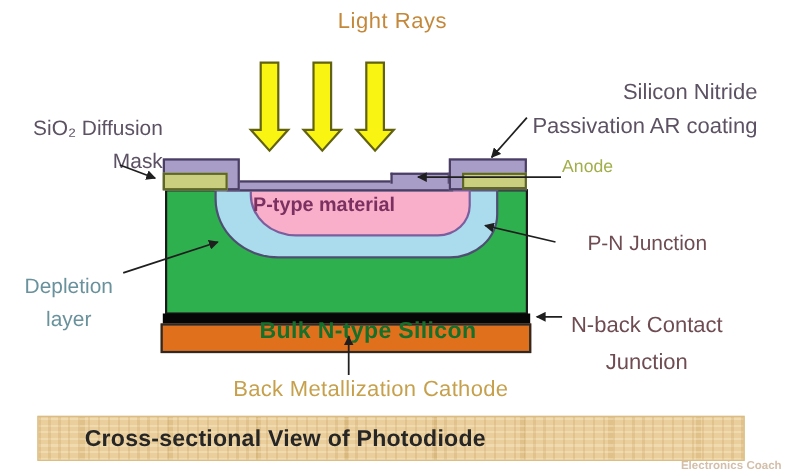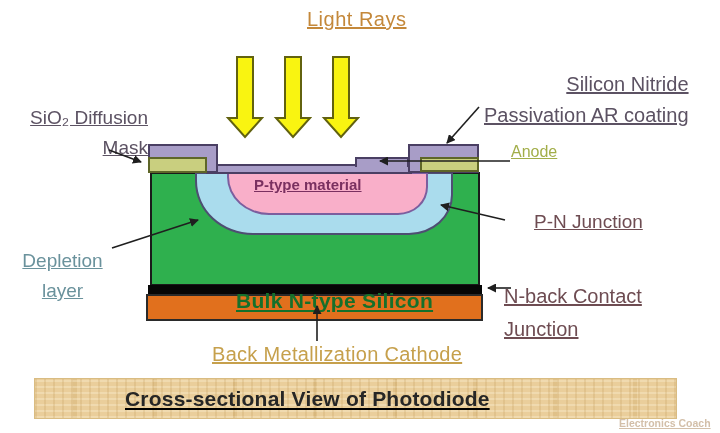--- a/index.html
+++ b/index.html
@@ -1,20 +1,20 @@
 <!DOCTYPE html>
 <html style="--purple-fill: #A89DC7; --purple-border: #4A3F63; --olive-fill: #C9CF7F; --olive-border: #5E6628; --green-fill: #2FB04E; --green-border: #1A1A1A; --blue-fill: #AADCED; --blue-border: #4E4E72; --pink-fill: #F9AFC9; --pink-border: #7C5E9E; --black-layer: #060606; --orange-fill: #E1701D; --orange-border: #2A2A2A; --yellow-fill: #F9F411; --yellow-border: #62620F; --line-color: #1F1F1F; --bar-fill: #EACE9B; --label-purple: #5C5263; --label-maroon: #6E4C52; --label-teal: #6A929C; --label-olive: #A2AE49; --label-orange: #C4883A; --label-tan: #C6A04C; --ptype-text: #7A3060; --bulk-text: #15702B; --title-text: #262626; --watermark-text: #D3BFA9;"><head>
 <meta charset="utf-8">
 <style>
   html,body{margin:0;padding:0;}
   #canvas{
     position:relative;width:720px;height:433px;background:#ffffff;
     font-family:"Liberation Sans",sans-serif;overflow:hidden;
   }
-  .abs{position:absolute;box-sizing:border-box;text-decoration:underline;}
+  .abs{position:absolute;box-sizing:border-box;}
 
   
   .green-body{left:150px;top:172px;width:330px;height:114px;
     background:var(--green-fill);border:2px solid var(--green-border);z-index:2;}
   .blue-depletion{left:195px;top:172px;width:258px;height:63px;
     background:var(--blue-fill);border:2px solid var(--blue-border);
     border-radius:0 0 44px 58px / 0 0 40px 54px;z-index:3;}
   .pink-ptype{left:227px;top:172px;width:201px;height:43px;
     background:var(--pink-fill);border:2px solid var(--pink-border);
     border-radius:0 0 30px 42px / 0 0 28px 38px;z-index:4;}
@@ -29,49 +29,49 @@
   .block-purple-right{left:408px;top:144px;width:71px;height:29px;
     background:var(--purple-fill);border:2px solid var(--purple-border);z-index:7;}
   .block-olive-right{left:420px;top:157px;width:59px;height:15px;
     background:var(--olive-fill);border:2px solid var(--olive-border);z-index:8;}
   .black-layer{left:148px;top:285px;width:334px;height:9px;
     background:var(--black-layer);z-index:4;}
   .orange-layer{left:146px;top:294px;width:337px;height:27px;
     background:var(--orange-fill);border:2px solid var(--orange-border);z-index:3;}
 
   
-  .ptype-label{left:254px;top:176px;font-size:15px;font-weight:bold;
+  .ptype-label{left:230px;top:176px;font-size:18px;font-weight:bold;
     color:var(--ptype-text);z-index:9;}
   .bulk-label{left:236px;top:245px;font-size:21px;font-weight:bold;
     letter-spacing:.3px;color:var(--bulk-text);z-index:9;margin-top:44px;}
 
   
   .lbl{z-index:10;white-space:nowrap;}
   .light-rays{left:307px;top:8px;font-size:20px;letter-spacing:.5px;color:var(--label-orange);}
   .silicon-nitride{left:484px;top:69px;font-size:20px;line-height:31px;color:var(--label-purple);text-align:right;}
   .sio2{left:8px;top:103px;width:140px;text-align:right;font-size:19px;line-height:30px;
     color:var(--label-purple);white-space:nowrap;}
   .anode{left:511px;top:143px;font-size:16px;color:var(--label-olive);}
   .pn-junction{left:506px;top:211px;font-size:19px;color:var(--label-maroon);margin-left:28px;}
   .depletion{left:10px;top:246px;width:105px;text-align:center;font-size:19px;line-height:30px;
     color:var(--label-teal);}
-  .nback{left:504px;top:280px;width:168px;font-size:20px;line-height:33px;
+  .nback{left:504px;top:280px;width:168px;text-align:center;font-size:20px;line-height:33px;
     color:var(--label-maroon);}
   .back-metal{left:212px;top:343px;font-size:20px;letter-spacing:.3px;color:var(--label-tan);}
 
   
   .title-bar{left:34px;top:378px;width:643px;height:41px;z-index:2;
     background-color:var(--bar-fill);
     background-image:
       repeating-linear-gradient(90deg, rgba(187,146,78,.20) 0 2px, rgba(255,255,255,0) 2px 9px),
       repeating-linear-gradient(0deg, rgba(255,246,222,.30) 0 2px, rgba(255,255,255,0) 2px 6px),
       repeating-linear-gradient(90deg, rgba(255,255,255,0) 0 38px, rgba(201,163,95,.30) 38px 42px, rgba(255,255,255,0) 42px 80px);
     border:1px solid #d9bc82;
     display:flex;align-items:center;}
-  .title-text{padding-left:90px;font-size:21px;font-weight:bold;color:var(--title-text);
+  .title-text{padding-left:42px;font-size:21px;font-weight:bold;color:var(--title-text);
     letter-spacing:.2px;white-space:nowrap;}
   .watermark{left:619px;top:417px;font-size:10.5px;font-weight:bold;
     color:var(--watermark-text);z-index:3;white-space:nowrap;}
 
   
   .overlay{position:absolute;left:0;top:0;width:720px;height:433px;z-index:30;pointer-events:none;}
   .leader{stroke:var(--line-color);stroke-width:1.6;fill:none;}
   .ray{fill:var(--yellow-fill);stroke:var(--yellow-border);stroke-width:2;}
   .ah{fill:var(--line-color);}
 </style>

